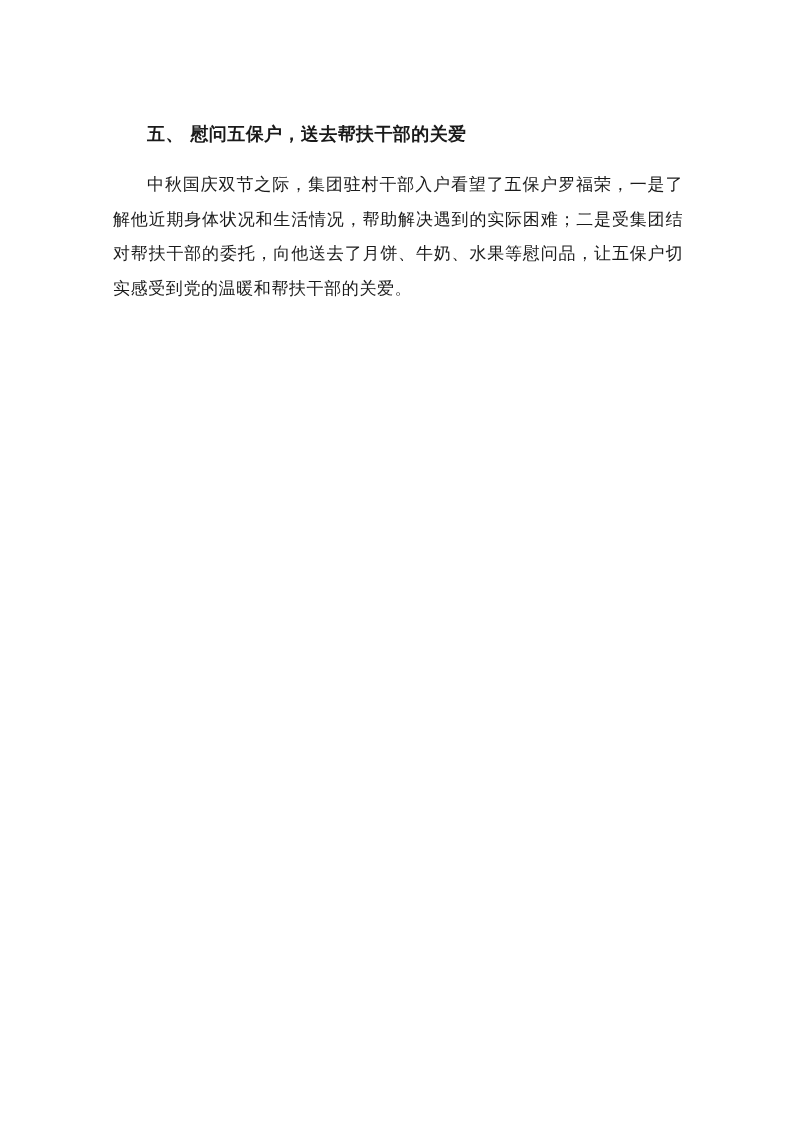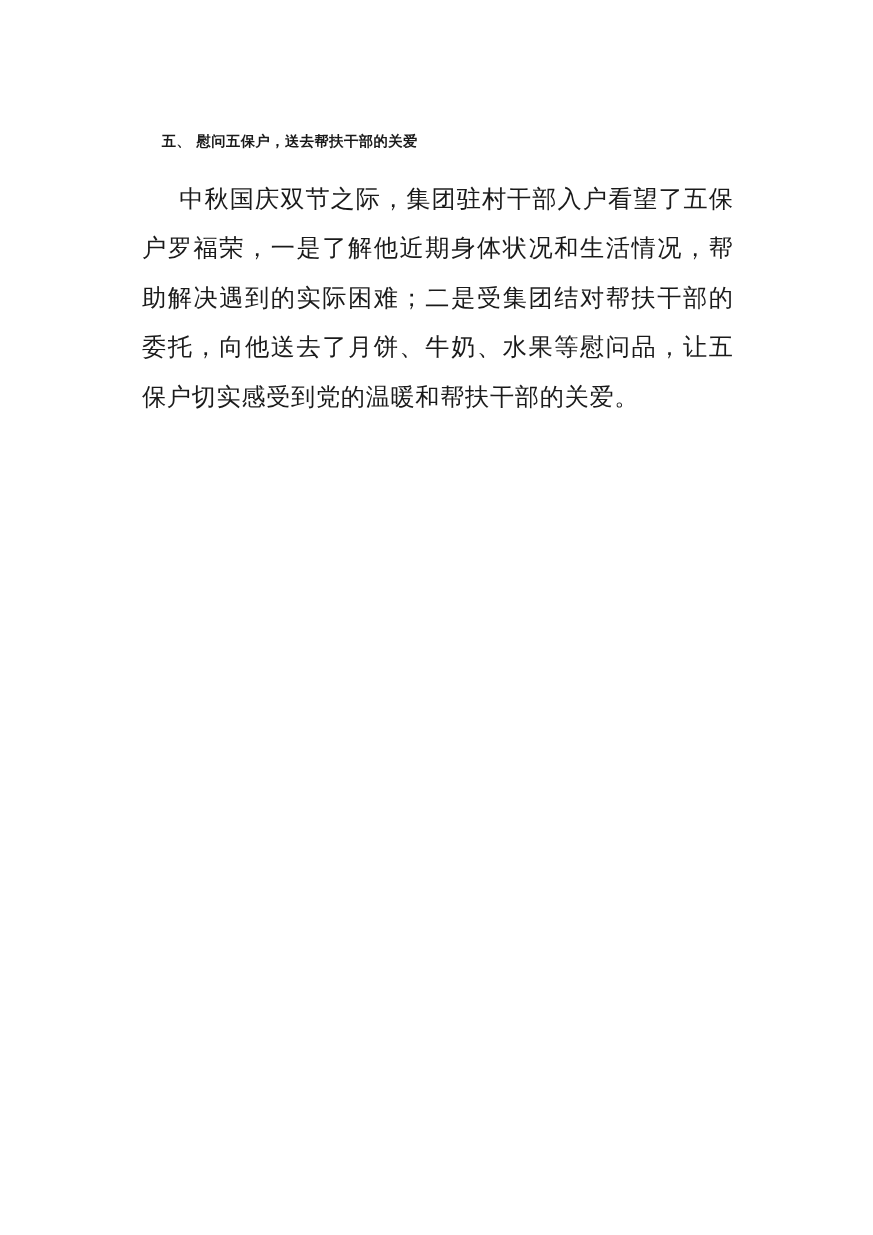--- a/index.html
+++ b/index.html
@@ -21,35 +21,35 @@
     background: #ffffff;
     box-sizing: border-box;
   }
   .content {
     position: absolute;
     left: 113px;
     top: 120px;
     width: 570px;
   }
   .heading {
-    font-size: 13px;
+    font-size: 18px;
     font-weight: bold;
     line-height: 1.6;
     letter-spacing: 0.4px;
     margin: 0 0 18px 0;
     padding-left: 34px;
     color: #1a1a1a;
   }
   .body-para {
-    font-size: 22px;
+    font-size: 17px;
     line-height: 2.05;
     text-align: justify;
     text-justify: inter-ideograph;
     letter-spacing: 0.6px;
-    margin: 16px;
+    margin: 0;
     text-indent: 34px;
     color: #1a1a1a;
   }
 </style>
 </head>
 <body>
 
 <div class="page">
   <div class="content">
     <h2 class="heading">五、 慰问五保户，送去帮扶干部的关爱</h2>

